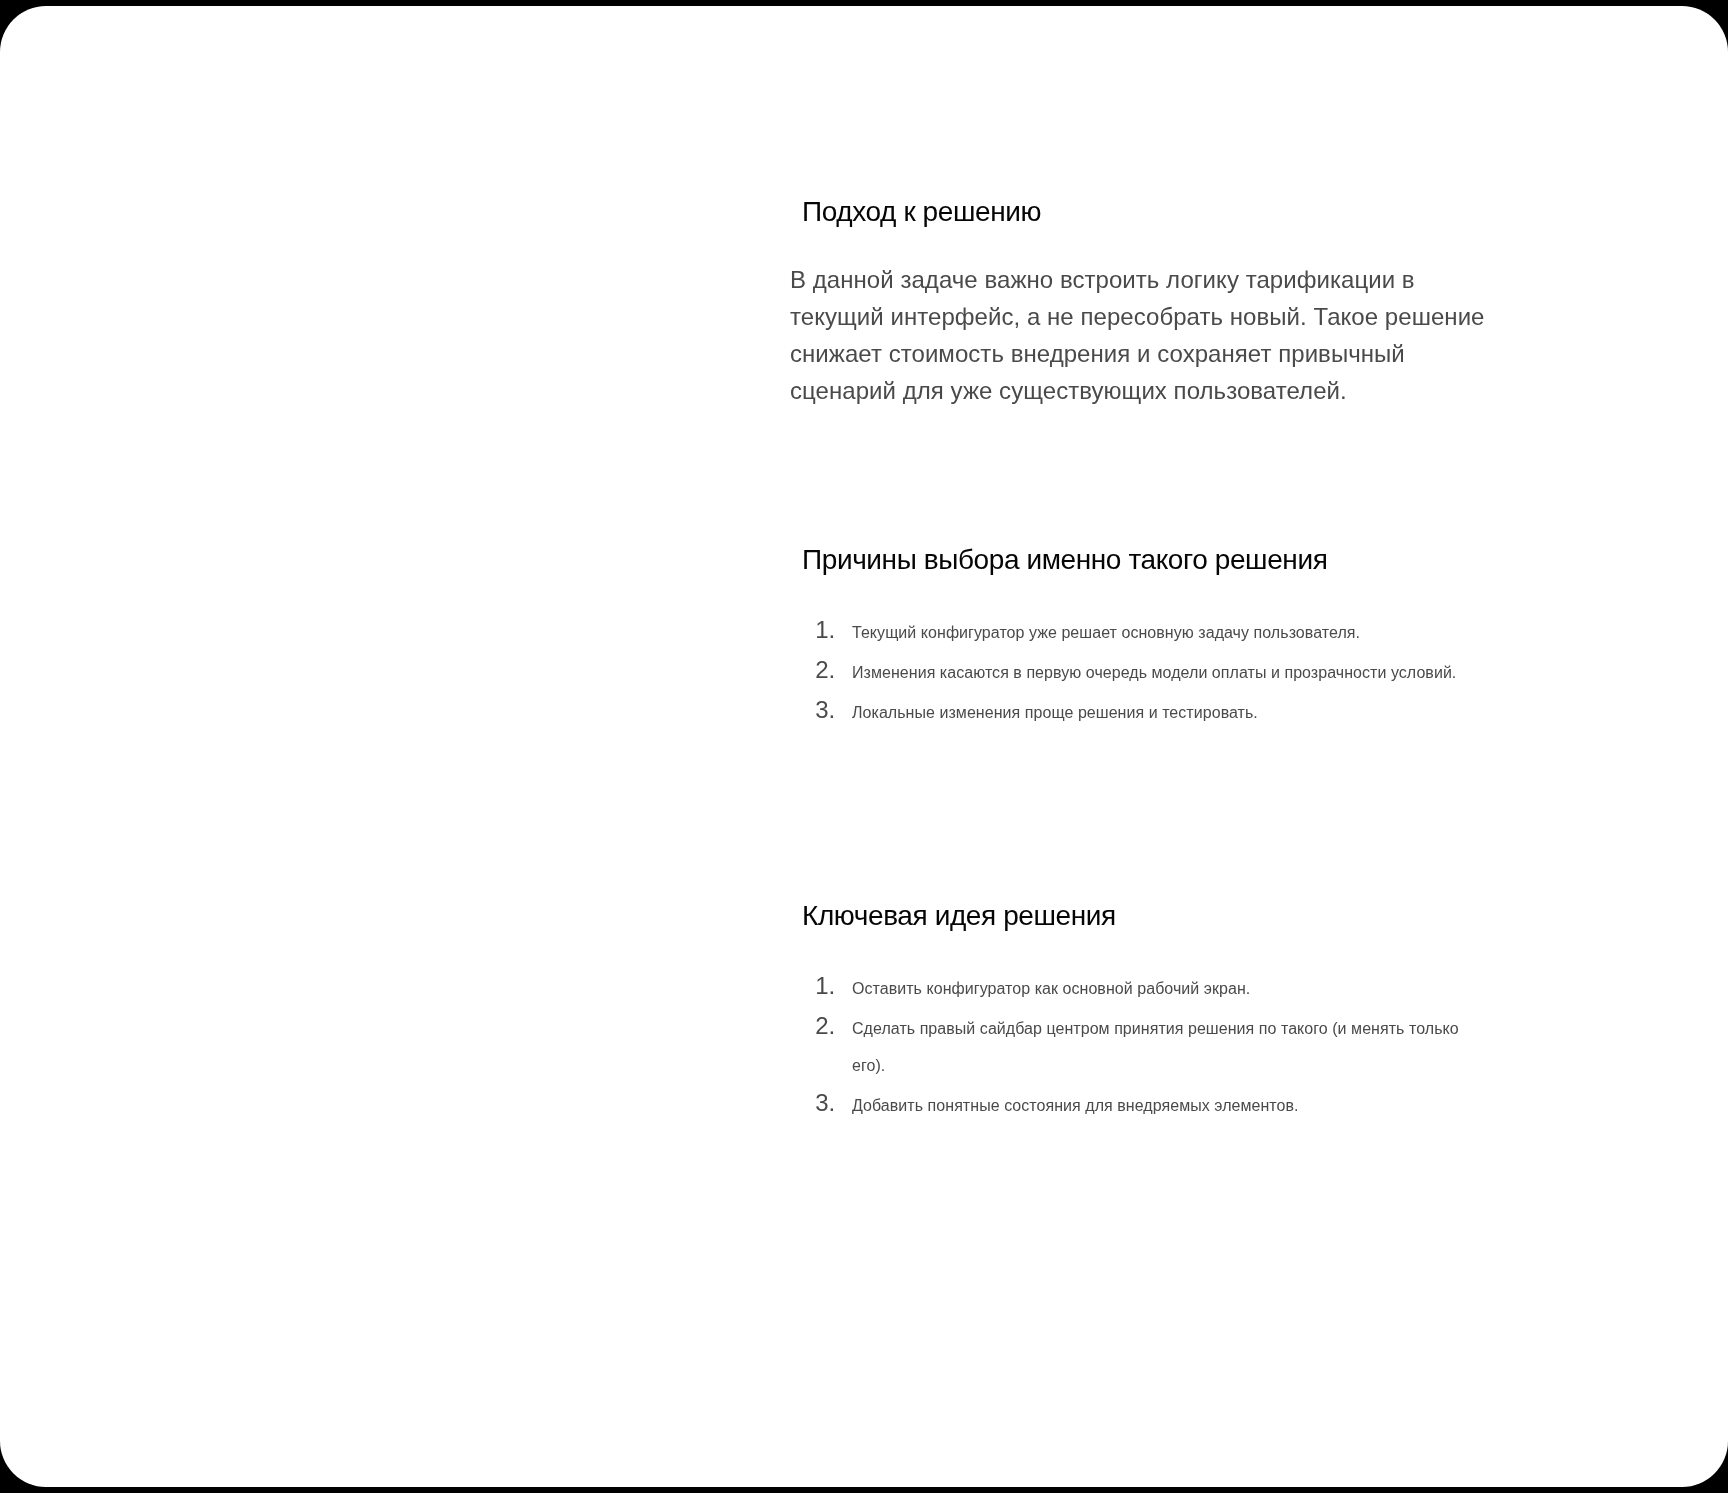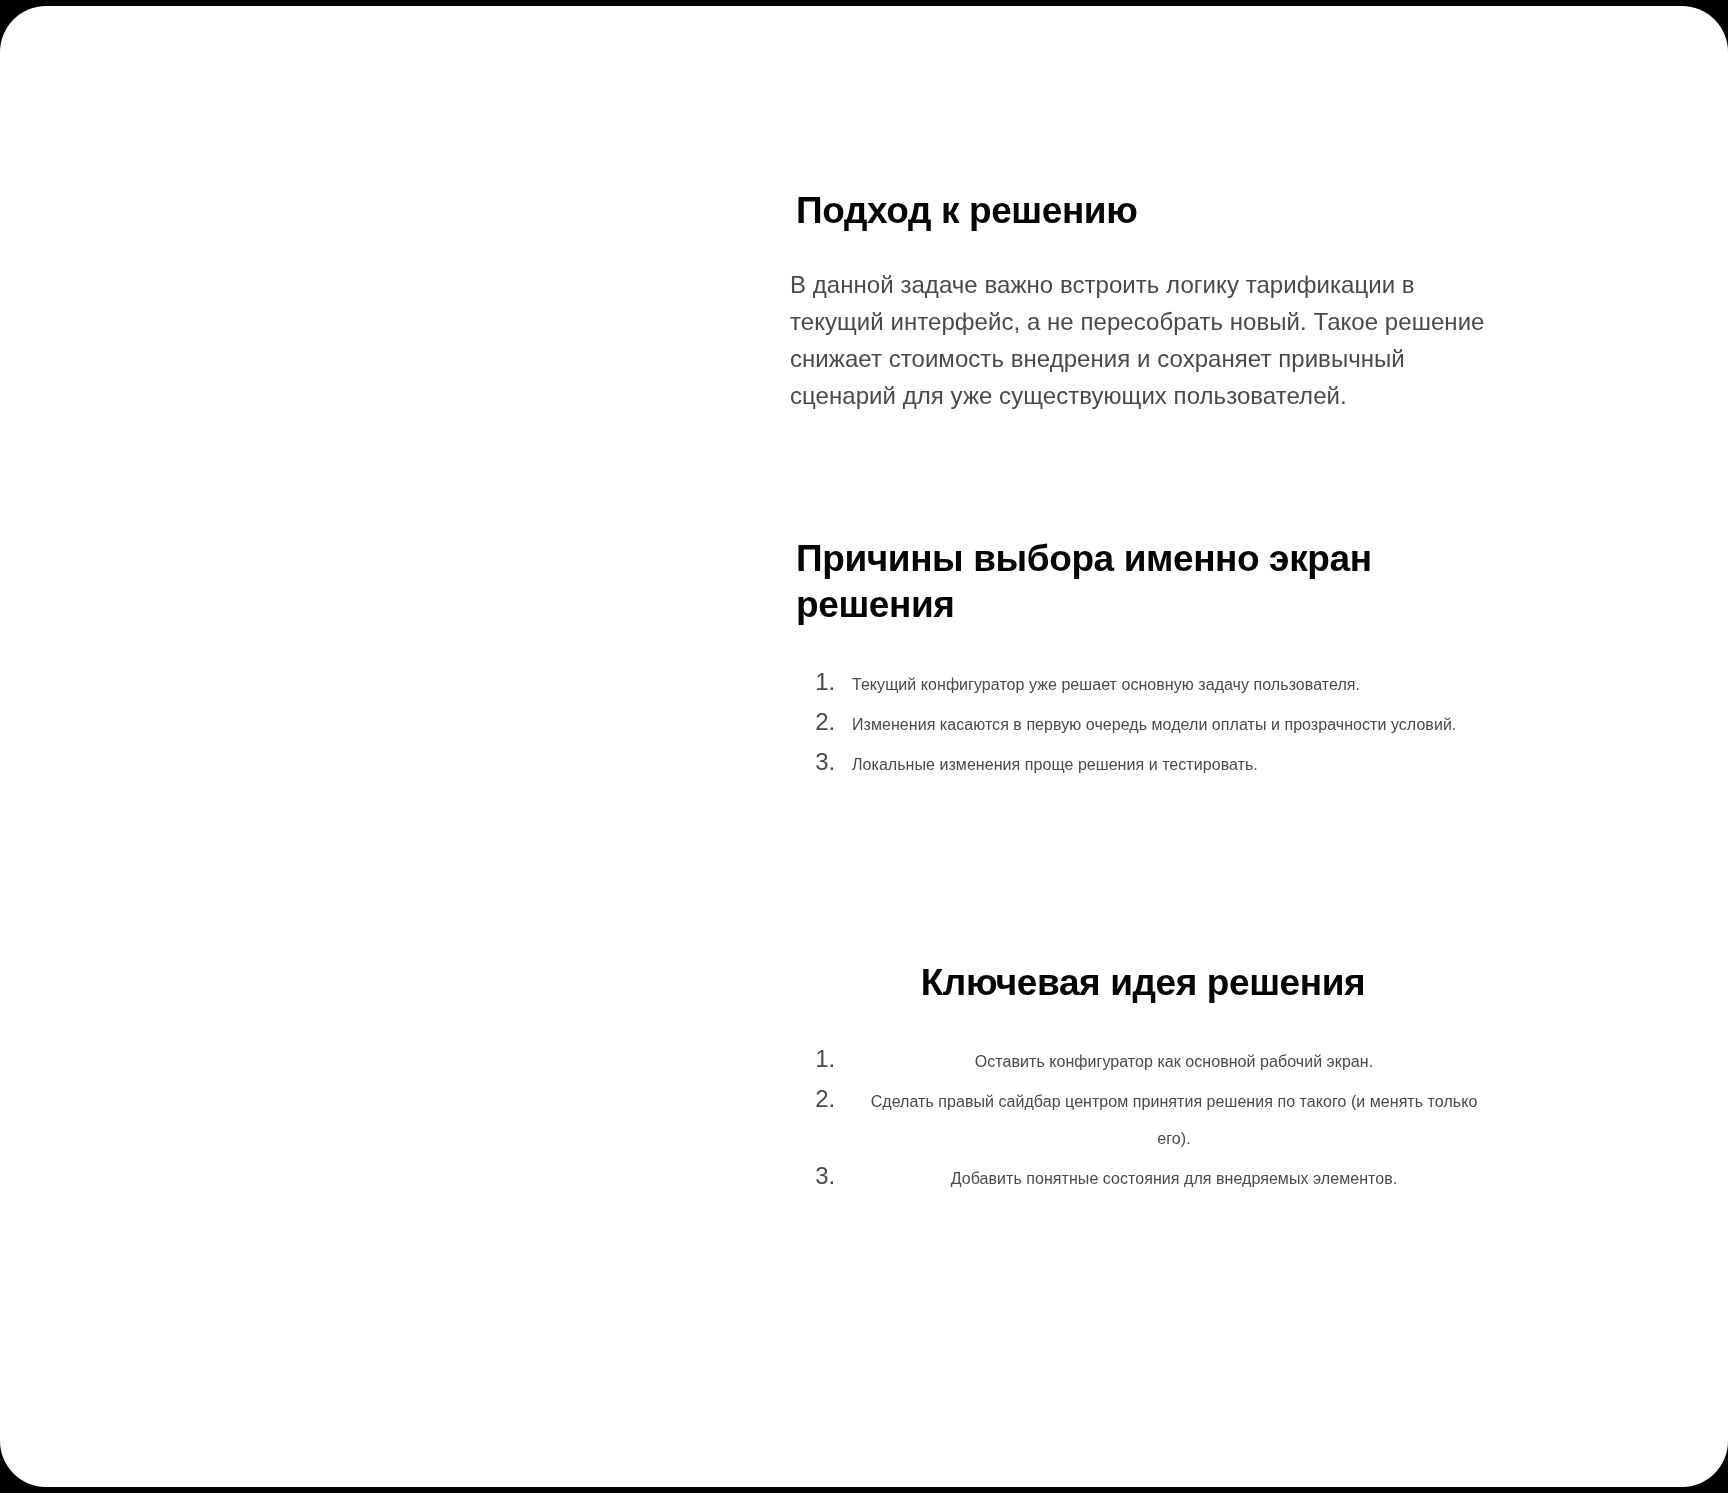--- a/index.html
+++ b/index.html
@@ -44,28 +44,28 @@
   }
 
   .section {
     position: absolute;
     left: 0;
     width: 706px;
   }
 
   .section-approach { top: 176px; }
   .section-reasons  { top: 524px; }
-  .section-keyidea  { top: 948px; text-align: center; }
+  .section-keyidea  { top: 880px; }
 
   h2.heading {
-    margin: 6px;
+    margin: 12px;
     padding: 0;
-    font-size: 37px;
+    font-size: 28px;
     line-height: 1.25;
-    font-weight: 700;
+    font-weight: 400;
     letter-spacing: -0.4px;
     color: #050505;
   }
 
   p.body-text {
     margin: 0;
     padding: 0;
     font-size: 24px;
     line-height: 37px;
     font-weight: 400;
@@ -102,21 +102,21 @@
 <div class="page-canvas">
   <div class="card">
     <div class="content">
 
       <section class="section section-approach">
         <h2 class="heading">Подход к решению</h2>
         <p class="body-text">В данной задаче важно встроить логику тарификации в текущий интерфейс, а не пересобрать новый. Такое решение снижает стоимость внедрения и сохраняет привычный сценарий для уже существующих пользователей.</p>
       </section>
 
       <section class="section section-reasons">
-        <h2 class="heading">Причины выбора именно экран решения</h2>
+        <h2 class="heading">Причины выбора именно такого решения</h2>
         <ol class="numbered-list">
           <li>Текущий конфигуратор уже решает основную задачу пользователя.</li>
           <li>Изменения касаются в первую очередь модели оплаты и прозрачности условий.</li>
           <li>Локальные изменения проще решения и тестировать.</li>
         </ol>
       </section>
 
       <section class="section section-keyidea">
         <h2 class="heading">Ключевая идея решения</h2>
         <ol class="numbered-list">

